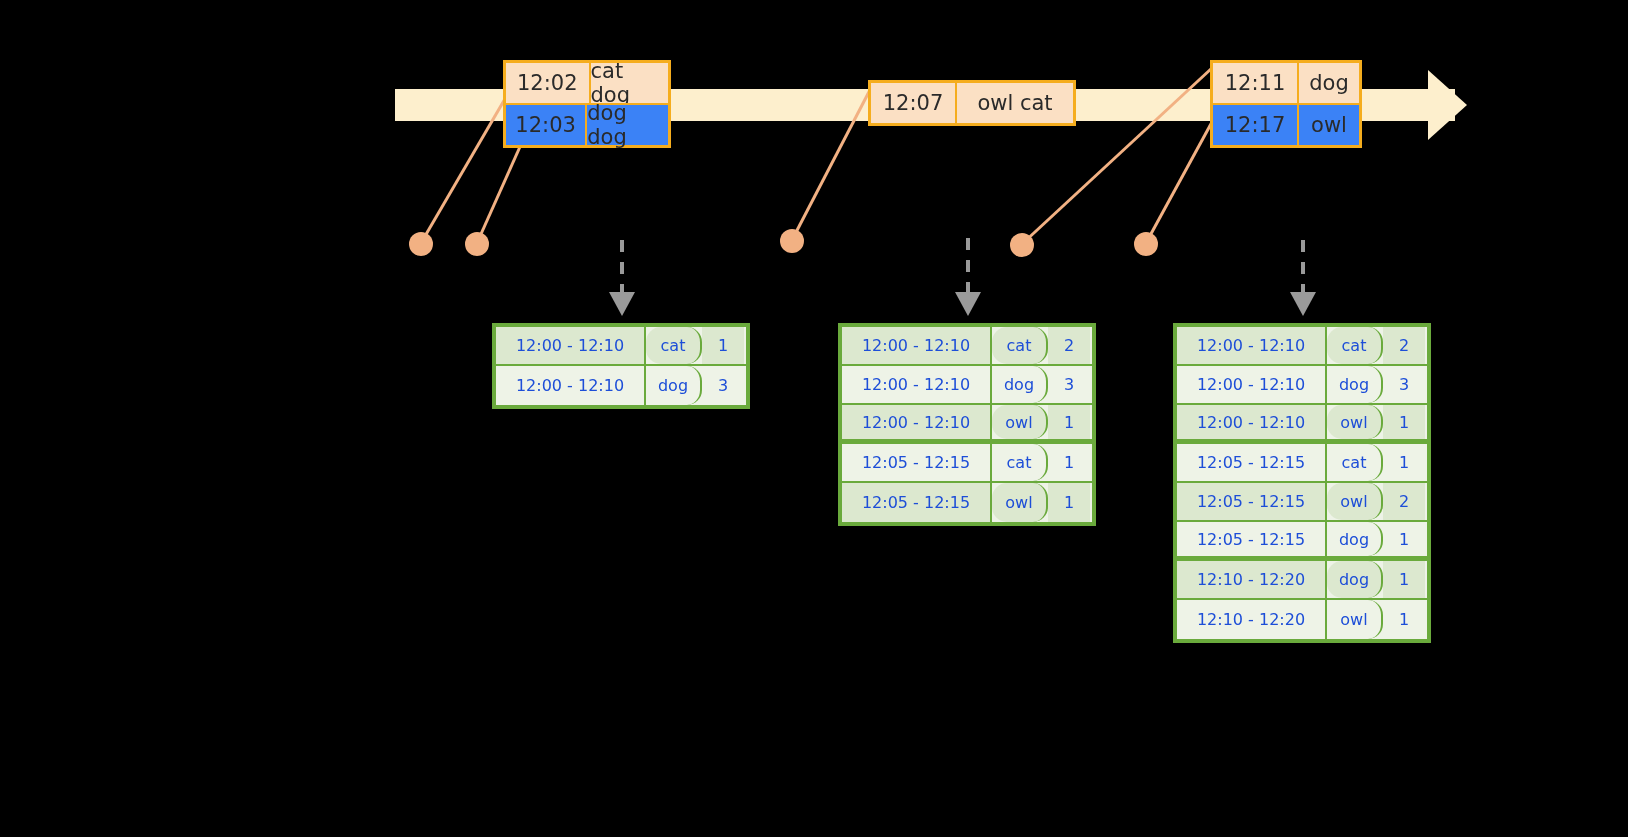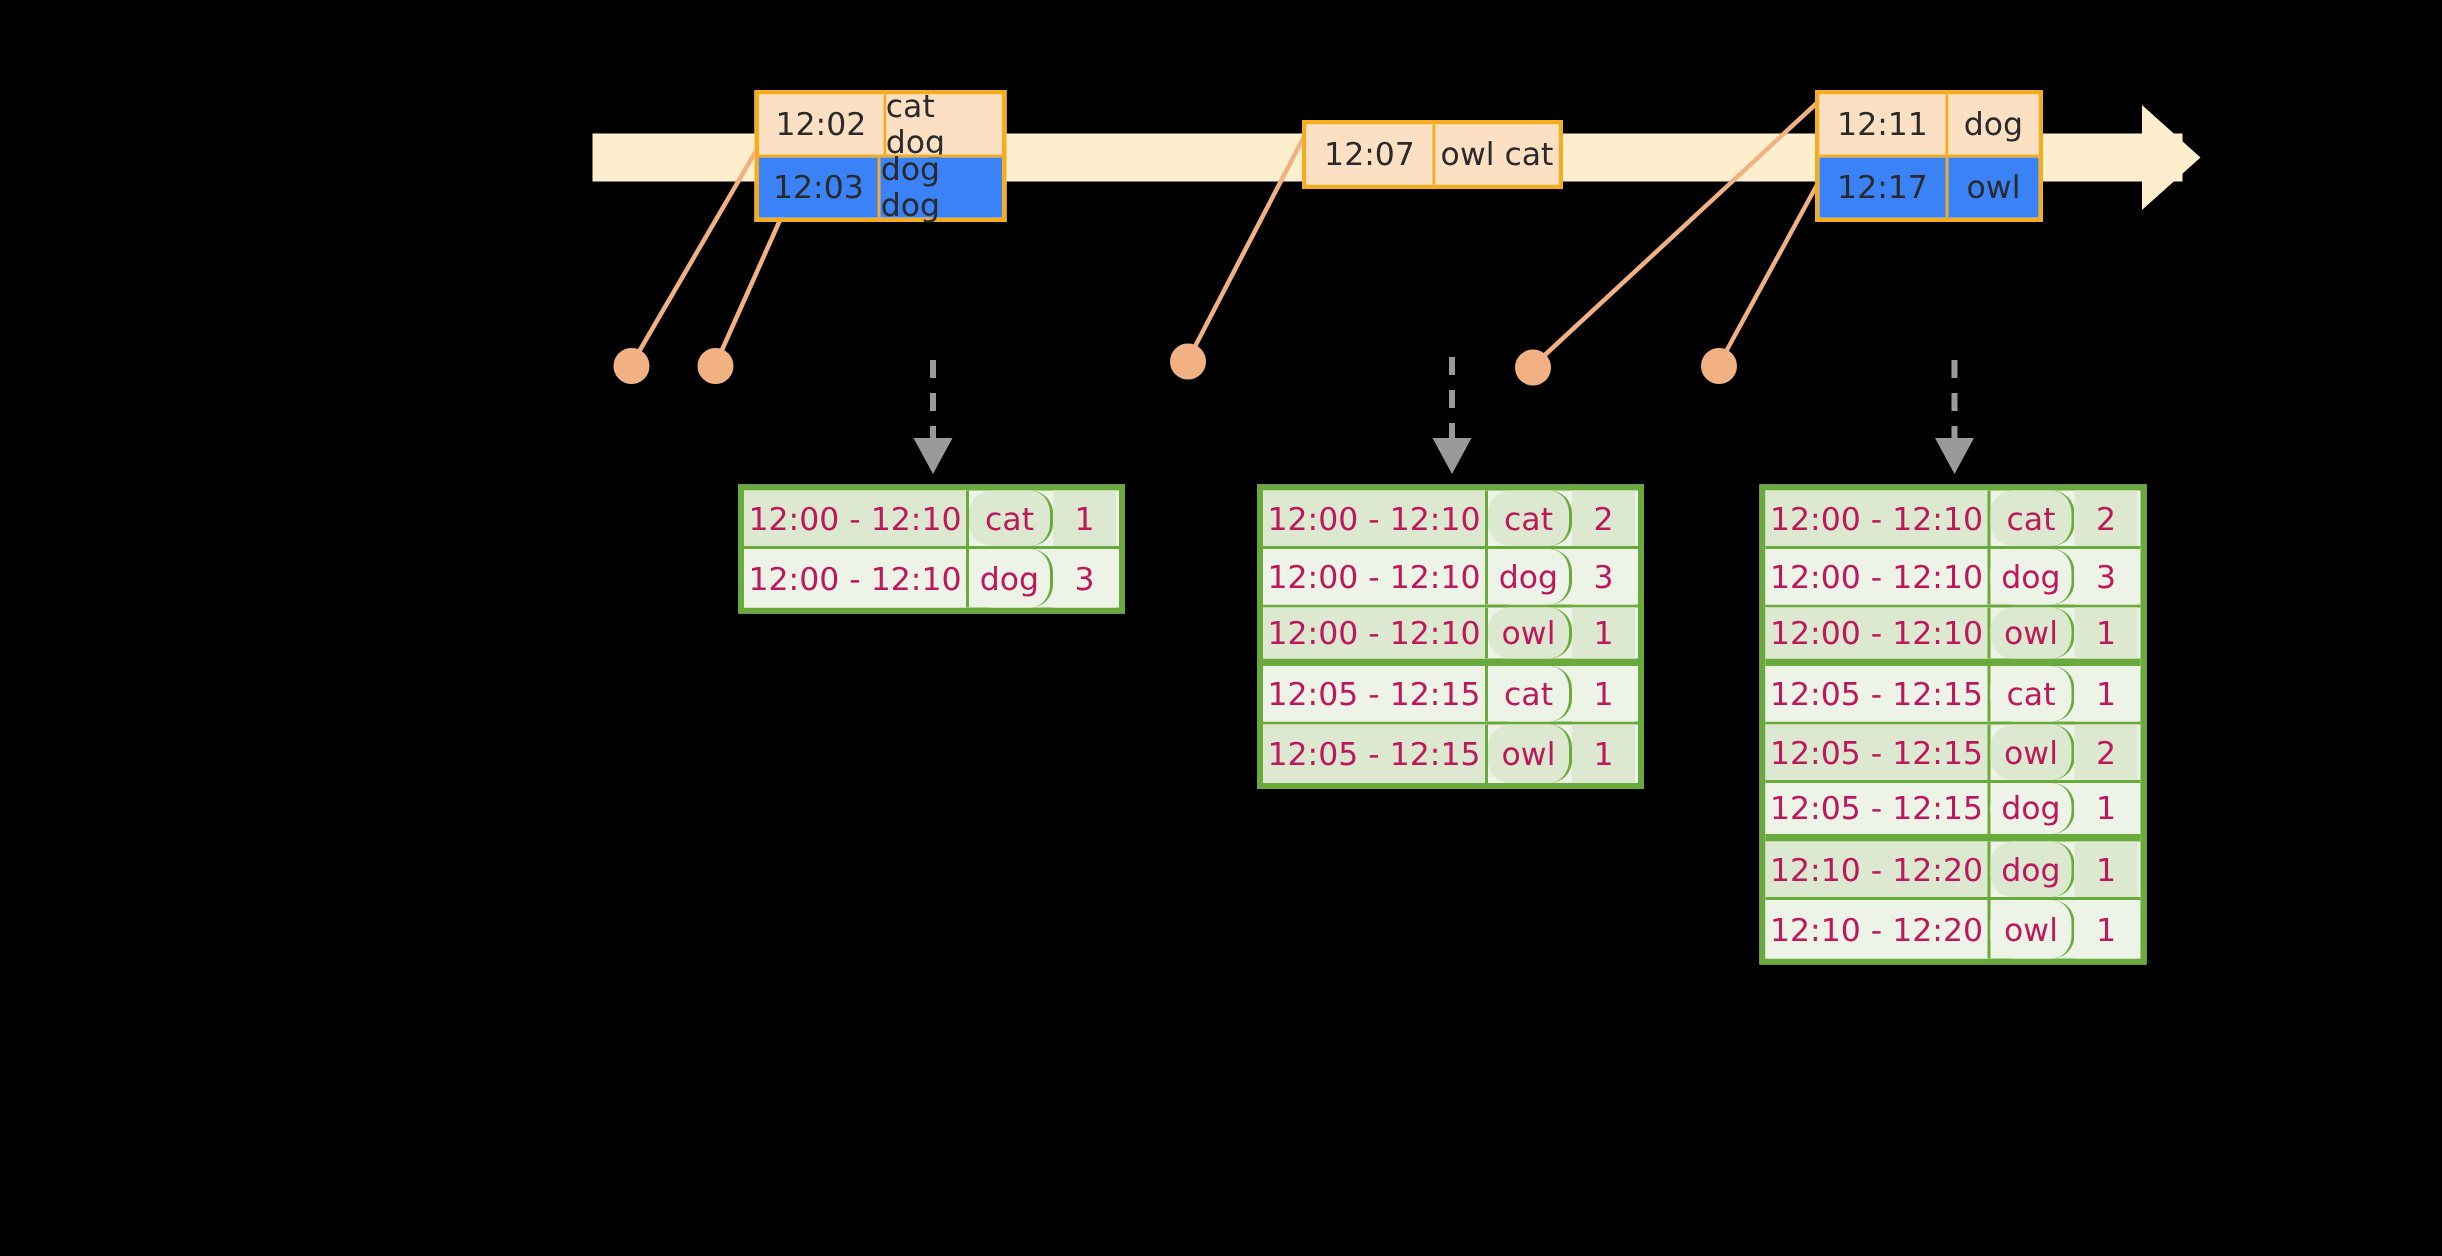--- a/index.html
+++ b/index.html
@@ -96,22 +96,22 @@
     height: 39px;
     border-bottom: 2px solid #6aaa3c;
     box-sizing: border-box;
   }
   .res-row:last-child { border-bottom: none; }
   .res-row.sep { border-bottom: 5px solid #6aaa3c; }
   .res-cell {
     display: flex;
     align-items: center;
     justify-content: center;
-    font-size: 21px;
-    color: #be185d;
+    font-size: 16px;
+    color: #1d4ed8;
     box-sizing: border-box;
     border-right: 2px solid #6aaa3c;
     background: #eef3e7;
   }
   .res-cell:last-child { border-right: none; }
   .res-row.alt .res-cell { background: #dce8cf; }
   .res-cell.win { width: 150px; }
   .res-cell.key { width: 56px; border-radius: 15px; }
   .res-cell.cnt { width: 42px; }
 </style>
@@ -147,21 +147,21 @@
     <div class="evt-row shade">
       <div class="evt-cell time">12:02</div>
       <div class="evt-cell payload">cat dog</div>
     </div>
     <div class="evt-row">
       <div class="evt-cell time">12:03</div>
       <div class="evt-cell payload">dog dog</div>
     </div>
   </div>
 
-  <div class="evt-box" style="left:868px; top:80px; width:174px;">
+  <div class="evt-box" style="left:868px; top:80px; width:208px;">
     <div class="evt-row shade">
       <div class="evt-cell time">12:07</div>
       <div class="evt-cell payload">owl cat</div>
     </div>
   </div>
 
   <div class="evt-box" style="left:1210px; top:60px; width:152px;">
     <div class="evt-row shade">
       <div class="evt-cell time">12:11</div>
       <div class="evt-cell payload">dog</div>

